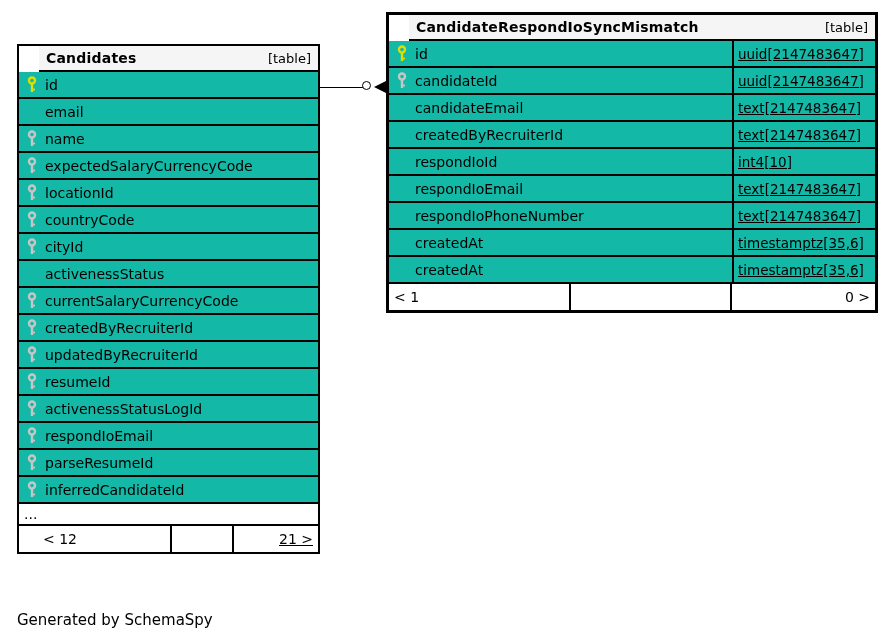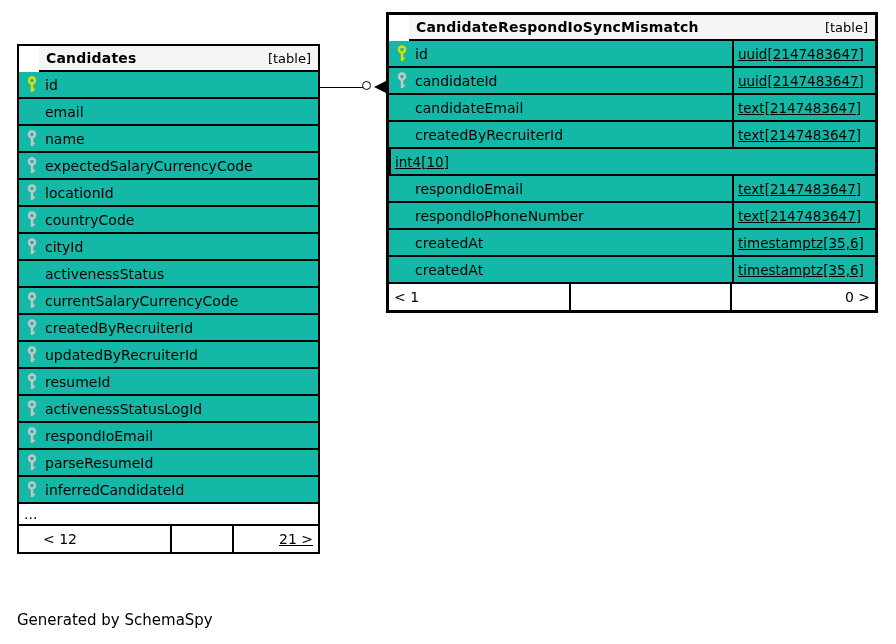--- a/index.html
+++ b/index.html
@@ -299,20 +299,24 @@
       <span class="coltype">text[2147483647]</span>
     </div>
     <div class="row">
       <span class="namecell">
           <span class="keyicon"></span>
           <span class="colname">createdByRecruiterId</span>
         </span>
       <span class="coltype">text[2147483647]</span>
     </div>
     <div class="row">
+      <span class="namecell">
+          <span class="keyicon"></span>
+          <span class="colname">respondIoId</span>
+        </span>
       <span class="coltype">int4[10]</span>
     </div>
     <div class="row">
       <span class="namecell">
           <span class="keyicon"></span>
           <span class="colname">respondIoEmail</span>
         </span>
       <span class="coltype">text[2147483647]</span>
     </div>
     <div class="row">

